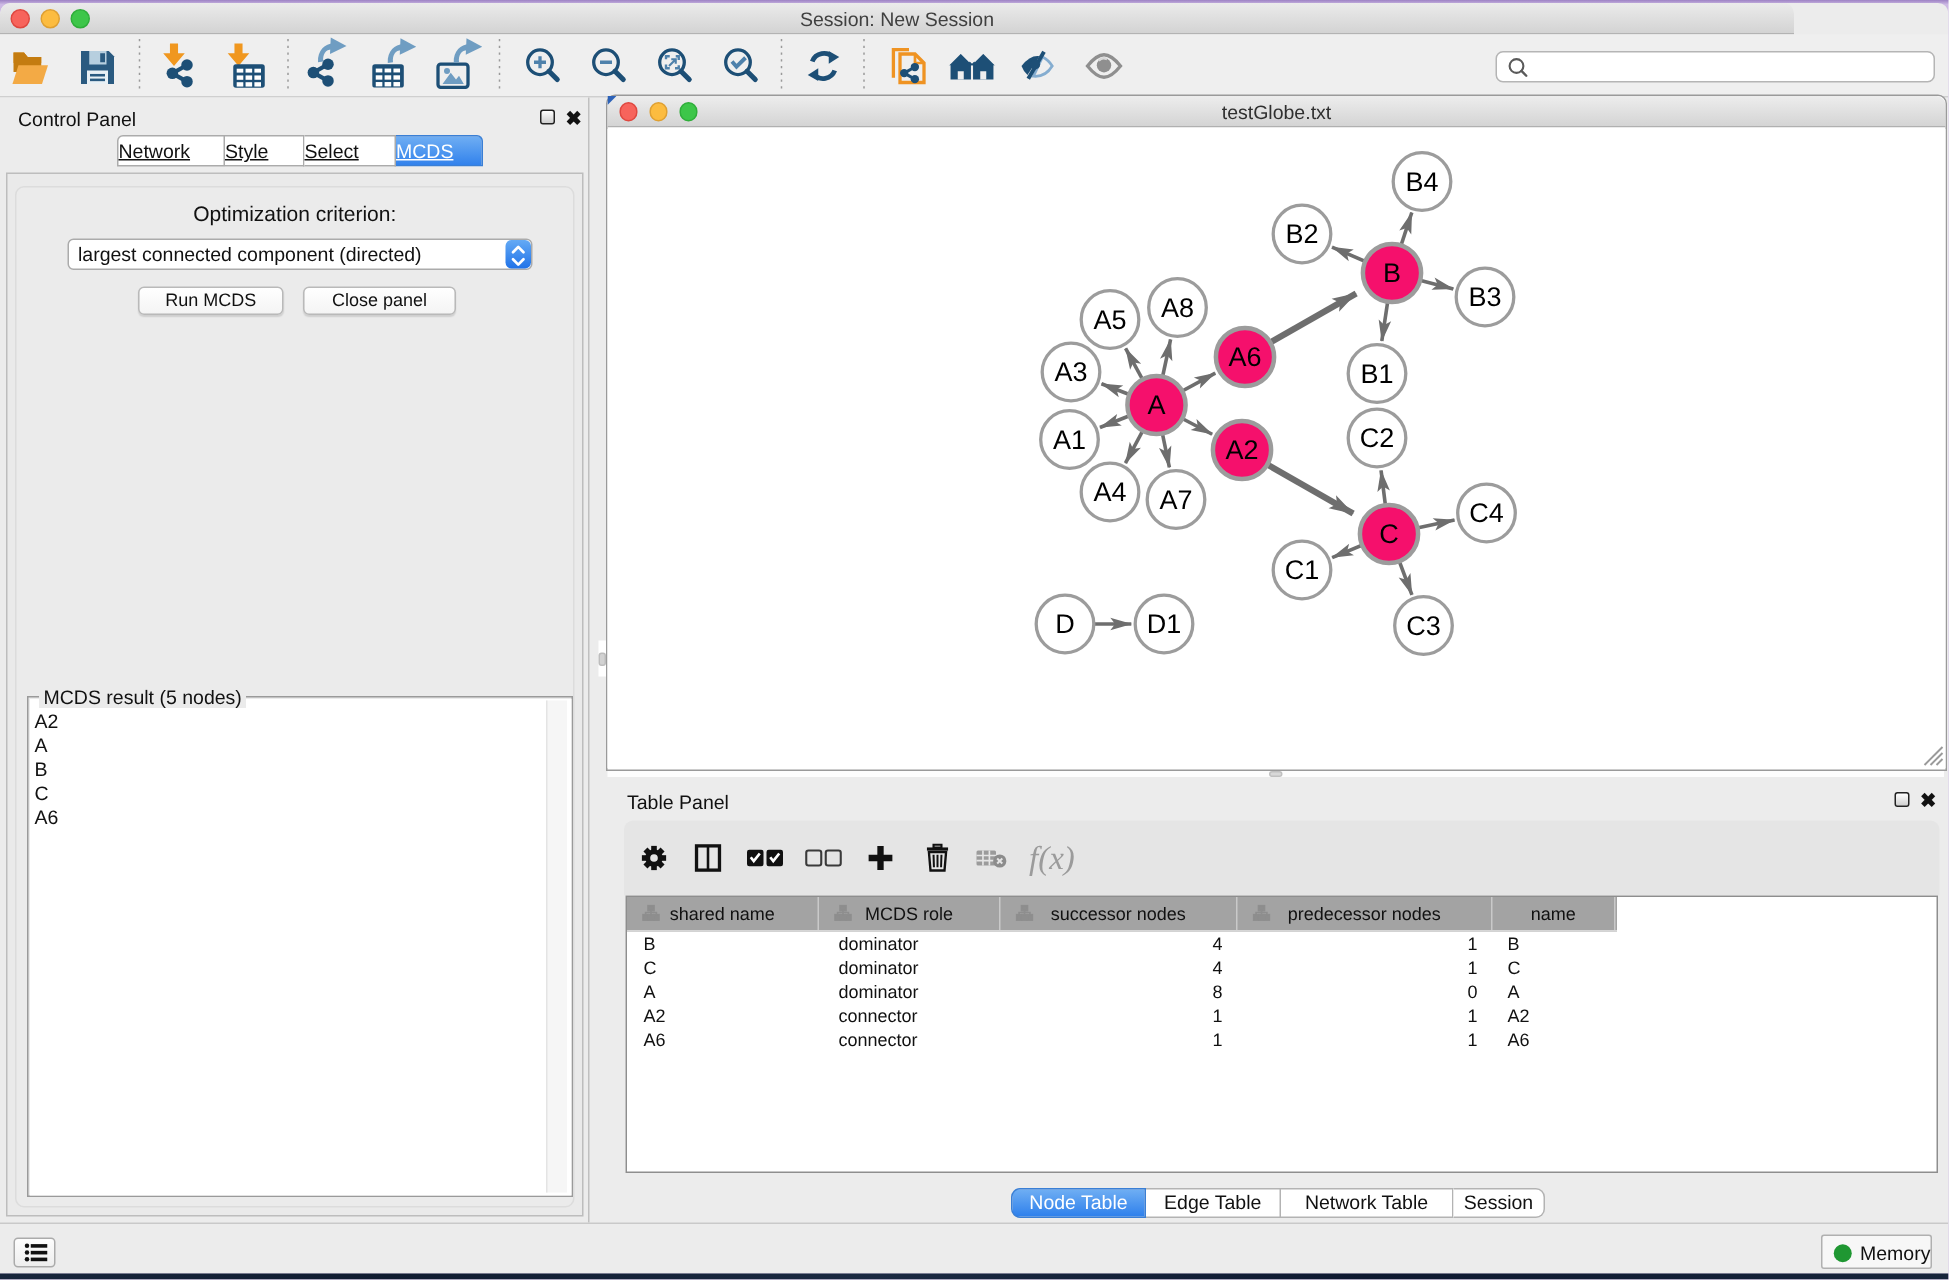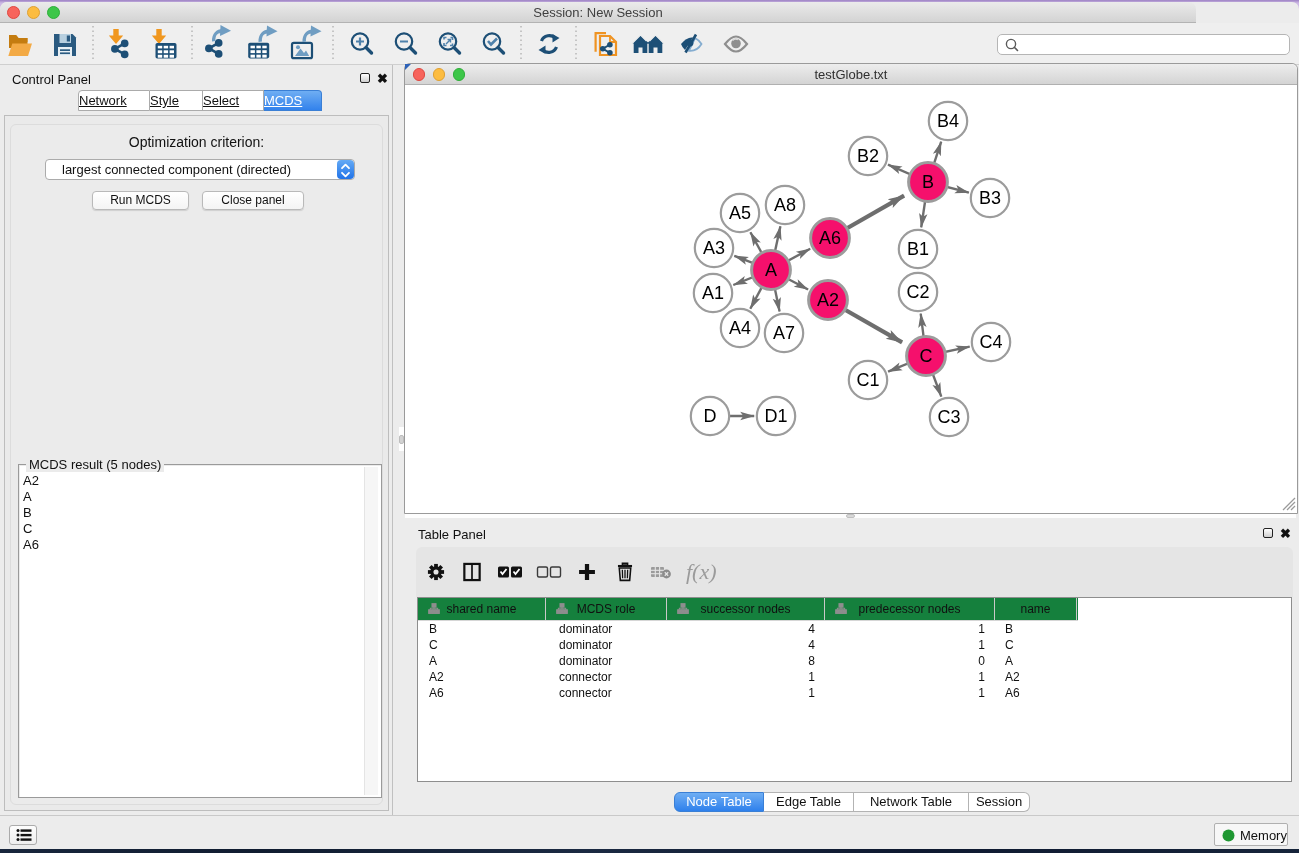--- a/index.html
+++ b/index.html
@@ -14,39 +14,39 @@
 
 #cpanel{position:absolute;left:0;top:63px;width:393px;height:752px;background:#ececec;border-right:1px solid #c0c0c0;}
 .ptitle{position:absolute;font-size:13px;color:#111;text-align:right;}
 .wicon{position:absolute;width:10px;height:10px;border:1.6px solid #222;border-radius:2px;background:linear-gradient(#fff,#cfcfcf);}
 .xicon{position:absolute;font-size:13px;font-weight:bold;color:#111;}
 .tab{position:absolute;top:25px;height:21px;background:#fff;border:1px solid #ababab;font-size:13px;color:#111;text-align:left;line-height:19px;text-decoration:underline;}
 .tabsel{background:linear-gradient(#6faef3,#3282ec);color:#fff;border-color:#3a7fd5;}
 #cpcontent{position:absolute;left:4px;top:50px;width:385px;height:696px;border:1px solid #bdbdbd;background:#eaeaea;}
 #cpinner{position:absolute;left:5px;top:8px;width:373px;height:681px;border:1px solid #dcdcdc;border-radius:6px;background:#ebebeb;}
 #optlabel{position:absolute;left:0;top:9px;width:100%;text-align:center;font-size:14px;color:#111;}
-#dropdown{position:absolute;left:34px;top:34px;width:310px;height:21px;background:#fff;border:1px solid #ababab;border-radius:4px;font-size:13px;color:#111;line-height:19px;padding-left:16px;}
+#dropdown{position:absolute;left:34px;top:34px;width:310px;height:21px;background:#fff;border:1px solid #ababab;border-radius:4px;font-size:13px;color:#111;line-height:19px;padding-left:6px;}
 #ddbtn{position:absolute;right:0px;top:0px;width:17px;height:19px;border-radius:4px;background:linear-gradient(#64aaf5,#2173e8);}
 .btn{position:absolute;top:66px;height:19px;background:linear-gradient(#ffffff,#f4f4f4);border:1px solid #b9b9b9;border-radius:4px;font-size:12px;color:#111;text-align:center;line-height:17px;box-shadow:0 1px 1px rgba(0,0,0,0.12);}
 #fieldset{position:absolute;left:7px;top:339px;width:364px;height:334px;border:1px solid #9a9a9a;}
 #fslegend{position:absolute;left:7px;top:-8px;background:#ebebeb;padding:0 3px;font-size:13px;color:#111;}
 #fslist{position:absolute;left:1px;top:1px;width:361px;height:331px;background:#fff;font-size:13px;color:#111;}
 #fslist div.li{height:16px;line-height:16px;padding-left:3px;}
 #fsscroll{position:absolute;right:3px;top:1px;width:14px;height:328px;background:#f6f6f6;border-left:1px solid #e4e4e4;}
 
 #netwin{position:absolute;left:404px;top:61px;width:894px;height:451px;background:#fff;border:1px solid #9a9a9a;border-radius:6px 6px 0 0;}
 #nettitle{position:absolute;left:0;top:0;width:100%;height:21px;background:linear-gradient(#ededed,#d4d4d4);border-bottom:1px solid #b0b0b0;border-radius:6px 6px 0 0;}
 #nettitle .t{position:absolute;top:3px;width:100%;text-align:center;font-size:13px;color:#303030;}
 .tl2{position:absolute;top:4px;width:12.5px;height:12.5px;border-radius:50%;}
 #canvas{position:absolute;left:0;top:22px;width:892px;height:426px;background:#fff;}
 
 #tpanel{position:absolute;left:404px;top:518px;width:895px;height:297px;background:#ececec;}
 #ttoolbar{position:absolute;left:12px;top:27px;width:877px;height:50px;background:#e5e5e5;border-radius:6px 6px 0 0;}
 #tablebox{position:absolute;left:13px;top:77px;width:875px;height:185px;background:#fff;border:1px solid #8e8e8e;}
-#thead{position:absolute;left:0;top:0;width:660px;height:23px;background:#15803d;border-bottom:1px solid #d6d6d6;}
+#thead{position:absolute;left:0;top:0;width:660px;height:23px;background:#a3a3a3;border-bottom:1px solid #d6d6d6;}
 .hcol{position:absolute;top:0;height:22px;border-right:1px solid #c9c9c9;font-size:12px;color:#111;text-align:center;line-height:22px;}
 .trow{position:absolute;left:0;width:872px;height:16px;font-size:12px;color:#111;}
 .trow span{position:absolute;line-height:16px;}
 .btab{position:absolute;top:272px;height:20px;background:#fff;border:1px solid #b3b3b3;font-size:13px;color:#111;text-align:center;line-height:18px;}
 .btab.tabsel{background:linear-gradient(#6faef3,#2e80ec);color:#fff;border-color:#3a7fd5;}
 
 #statusbar{position:absolute;left:0;top:813px;width:1299px;height:34px;background:#ececec;border-top:1px solid #c9c9c9;}
 #listbtn{position:absolute;left:9px;top:9px;width:27.5px;height:20px;background:linear-gradient(#fdfdfd,#eeeeee);border:1px solid #ababab;border-radius:3px;}
 #membtn{position:absolute;right:11px;top:7px;width:74px;height:23px;background:#f7f7f7;border:1px solid #b0b0b0;border-radius:2px;font-size:13px;color:#111;}
 #bottomstrip{position:absolute;left:0;top:849px;width:1299px;height:4px;background:linear-gradient(90deg,#18263c,#101c30 20%,#1b2a42 45%,#0e1930 70%,#16243a);}

